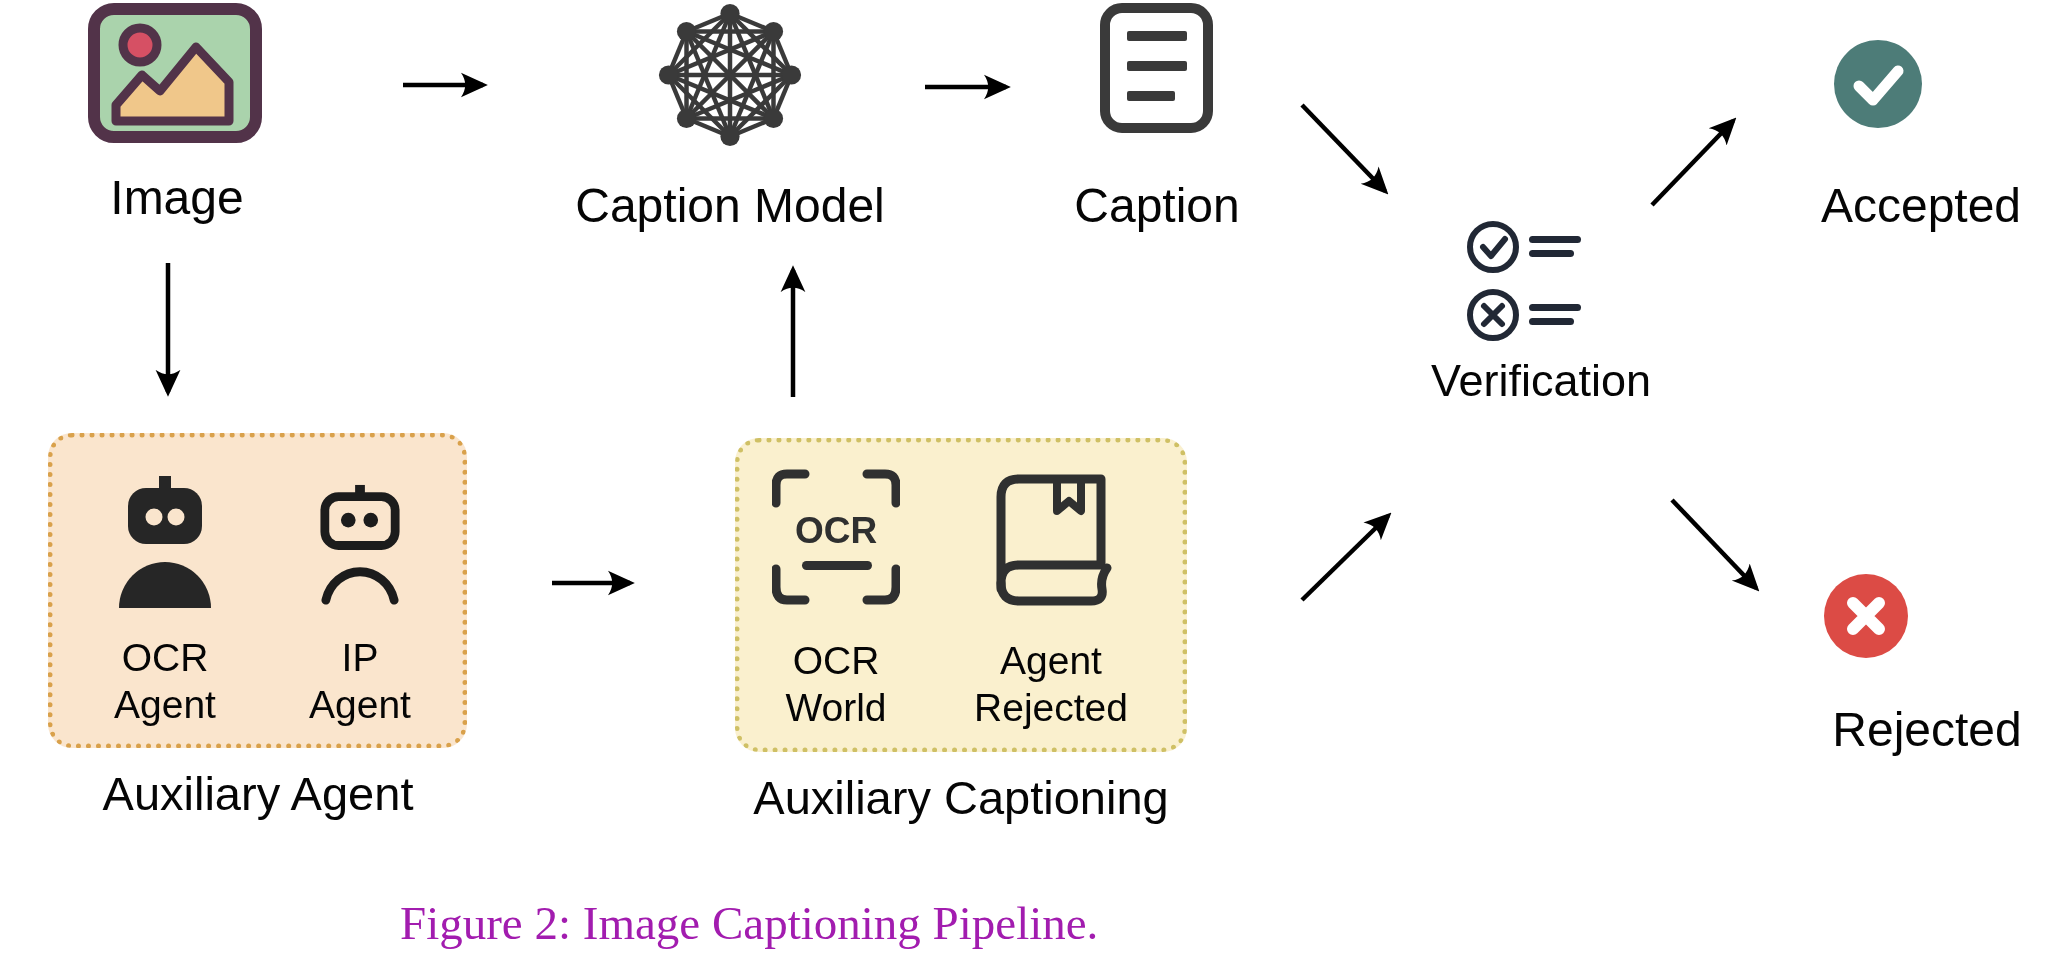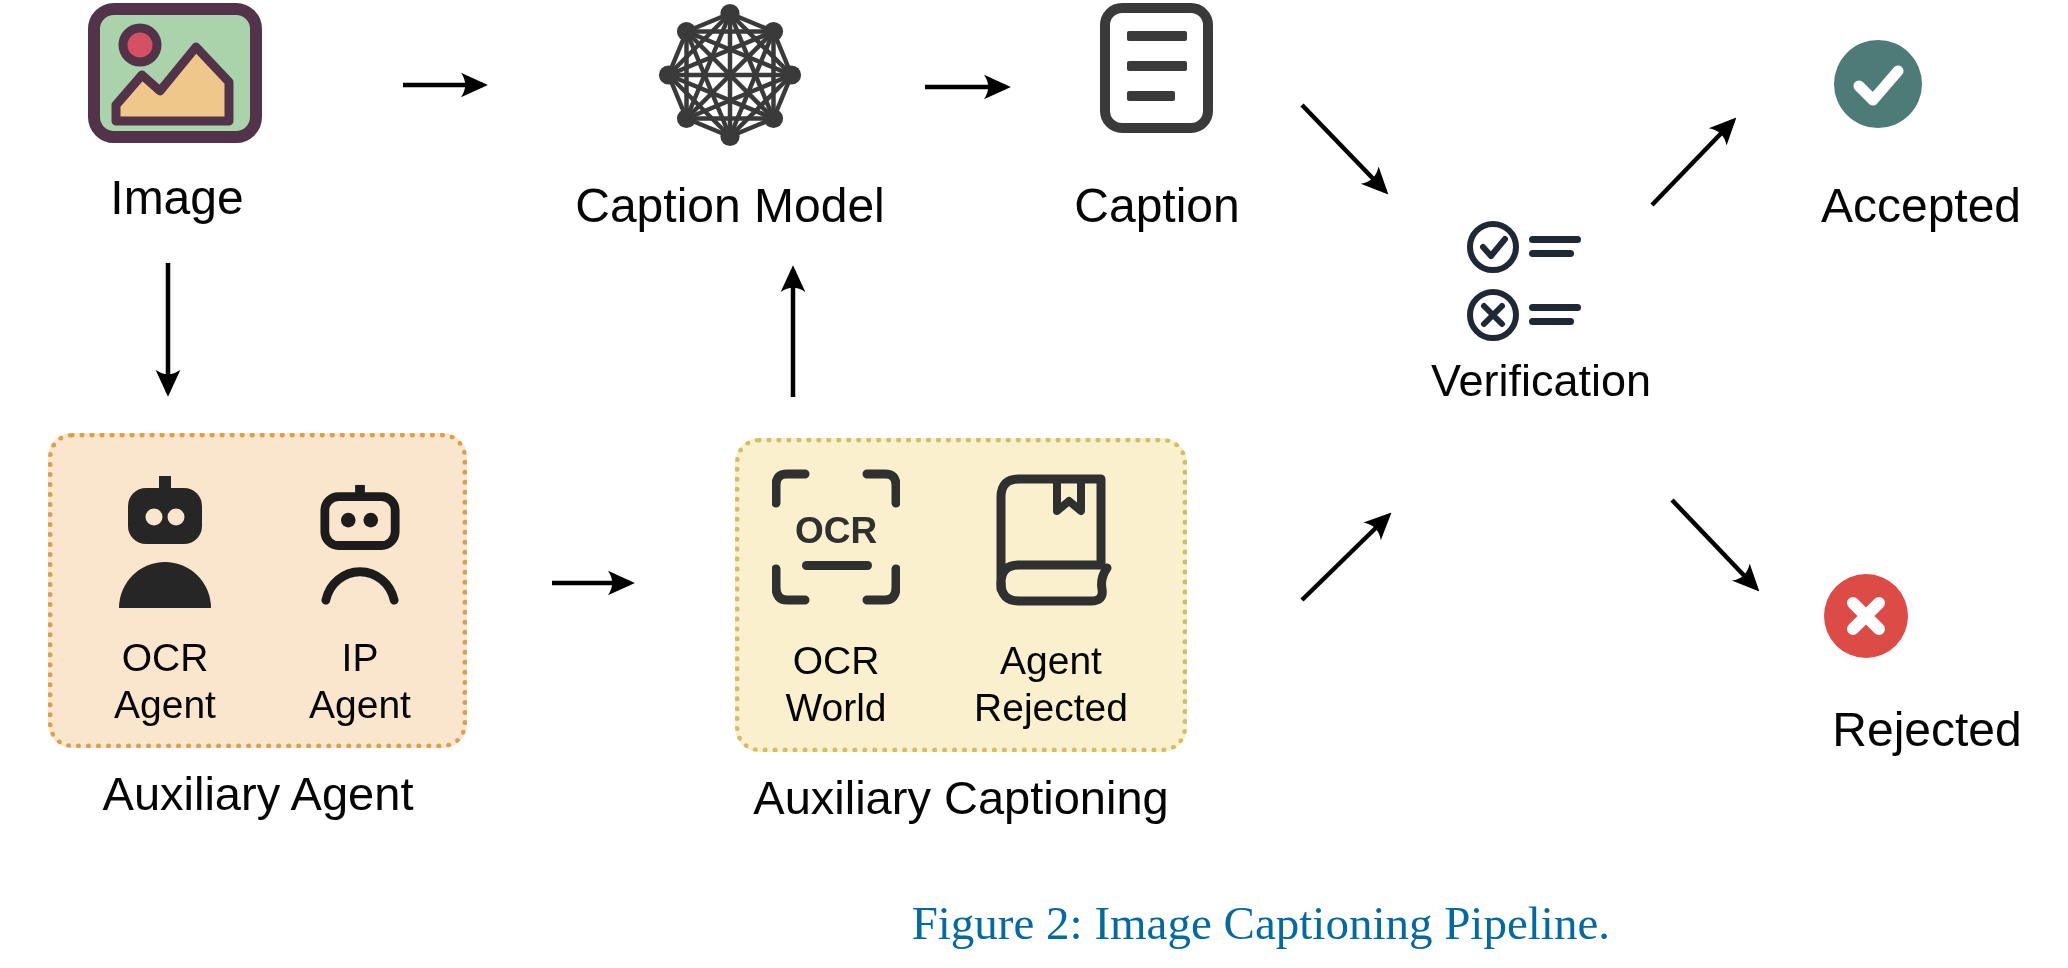--- a/index.html
+++ b/index.html
@@ -12,22 +12,22 @@
   .node-label{position:absolute;text-align:center;font-size:48px;font-weight:400;letter-spacing:0;}
   .two-line-label{position:absolute;text-align:center;font-size:45px;line-height:62px;font-weight:400;}
   .item-label{position:absolute;text-align:center;font-size:39px;line-height:47px;font-weight:400;}
   .box-label{position:absolute;text-align:center;font-size:47px;font-weight:400;}
   .dotted-box{position:absolute;border-radius:24px;box-sizing:border-box;}
   #aux-agent-box{left:48px;top:433px;width:419px;height:315px;
     background:#fae5cd;border:5px dotted #d9a14b;}
   #aux-info-box{left:735px;top:438px;width:452px;height:314px;
     background:#faf0ce;border:5px dotted #cfc065;}
   #figure-caption{
-    position:absolute;left:400px;top:896px;width:1210px;text-align:right;
-    font-family:"Liberation Serif",serif;font-size:47px;color:#0369a1;
+    position:absolute;left:400px;top:896px;width:1210px;text-align:left;
+    font-family:"Liberation Serif",serif;font-size:47px;color:#a21caf;
   }
   #arrow-layer{position:absolute;left:0;top:0;}
   .arrow{stroke:#000;stroke-width:4.5;}
 </style>
 </head>
 <body>
 
 <div id="canvas">
 
   <svg id="arrow-layer" width="2068" height="968" viewBox="0 0 2068 968">

